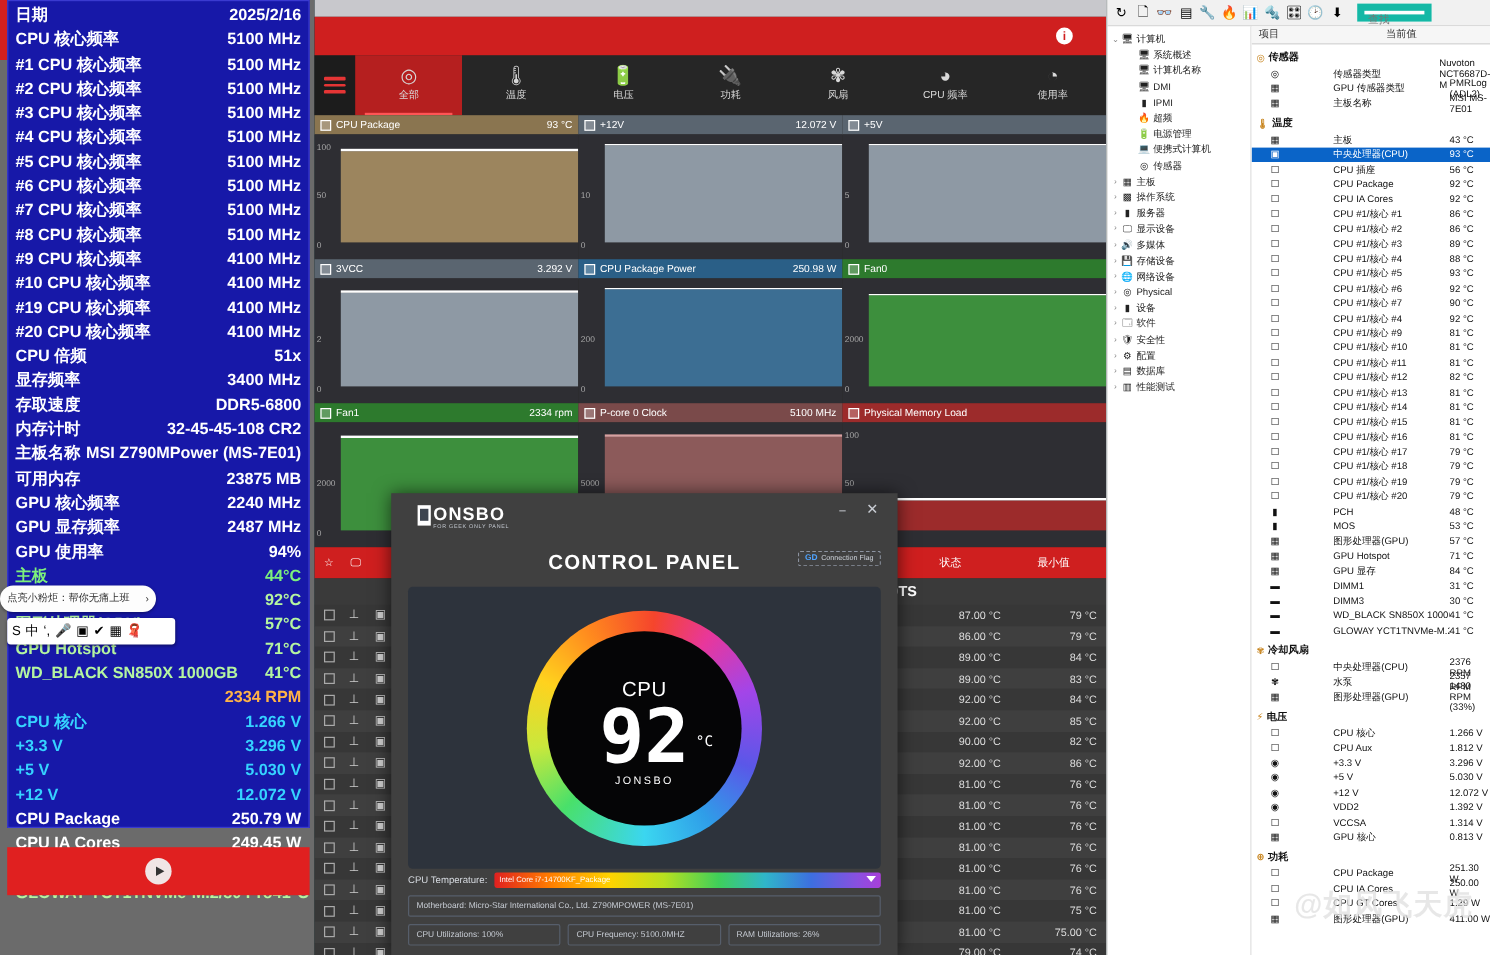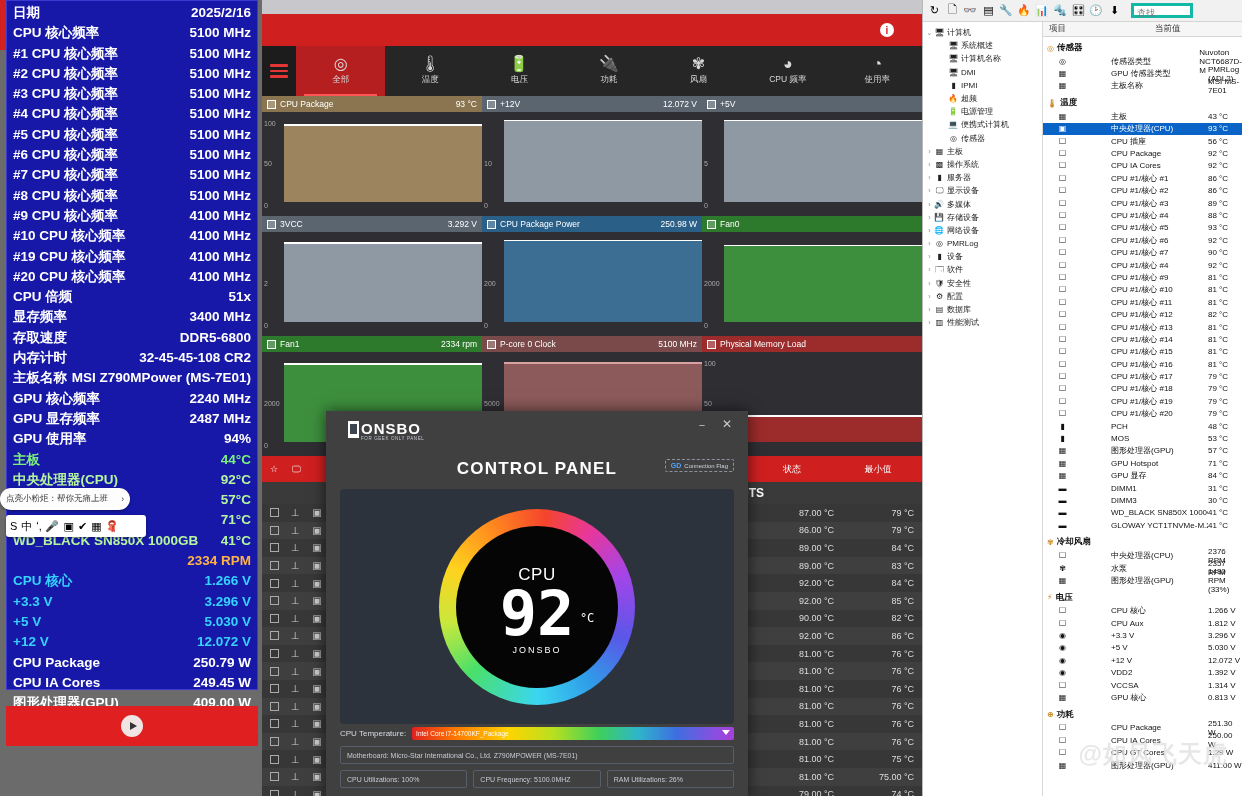--- a/index.html
+++ b/index.html
@@ -236,21 +236,21 @@
     position:absolute; left:922px; top:0; width:320px; height:796px;
     background:#f3f3f3; border-left:1px solid #b9b9b9;
   }
   #r-toolbar {
     height:22px; background:#f1f1f1; border-bottom:1px solid #d4d4d4;
     display:flex; align-items:center; gap:3px; padding:0 4px;
   }
   .tbi { width:15px;height:15px; display:flex;align-items:center;justify-content:center; font-size:11px;}
   #r-search {
     margin-left:6px; font-size:9px; color:#777; background:#fff;
-    border:3px solid #14b8a6; width:62px; height:15px; line-height:14px; padding:0 3px;
+    border:6px solid #14b8a6; width:62px; height:15px; line-height:14px; padding:0 3px;
   }
   #r-main { display:flex; height:774px; }
   #r-tree {
     width:120px; background:#fff; border-right:1px solid #d9d9d9; padding:4px 0 0 2px;
     overflow:hidden;
   }
   .tnode { display:flex; align-items:center; height:13.2px; font-size:8px; color:#222; white-space:nowrap;}
   .tnode .arrow { width:9px; text-align:center; color:#888; font-size:7px; flex:none;}
   .tnode .ti { width:11px; text-align:center; font-size:8px; flex:none;}
   .tnode .tx { padding-left:2px; }
@@ -356,20 +356,24 @@
         <span class="osd-label c-white">存取速度</span>
         <span class="osd-val c-white">DDR5-6800</span>
       </div>
       <div class="osd-row">
         <span class="osd-label c-white">内存计时</span>
         <span class="osd-val c-white">32-45-45-108 CR2</span>
       </div>
       <div class="osd-row">
         <span class="osd-label c-white">主板名称</span>
         <span class="osd-val c-white">MSI Z790MPower (MS-7E01)</span>
+      </div>
+      <div class="osd-row">
+        <span class="osd-label c-white">可用内存</span>
+        <span class="osd-val c-white">23875 MB</span>
       </div>
       <div class="osd-row">
         <span class="osd-label c-white">GPU 核心频率</span>
         <span class="osd-val c-white">2240 MHz</span>
       </div>
       <div class="osd-row">
         <span class="osd-label c-white">GPU 显存频率</span>
         <span class="osd-val c-white">2487 MHz</span>
       </div>
       <div class="osd-row">
@@ -943,21 +947,21 @@
           <span class="tx">存储设备</span>
         </div>
         <div class="tnode lv1">
           <span class="arrow">›</span>
           <span class="ti">🌐</span>
           <span class="tx">网络设备</span>
         </div>
         <div class="tnode lv1">
           <span class="arrow">›</span>
           <span class="ti">◎</span>
-          <span class="tx">PMRLog</span>
+          <span class="tx">Physical</span>
         </div>
         <div class="tnode lv1">
           <span class="arrow">›</span>
           <span class="ti">▮</span>
           <span class="tx">设备</span>
         </div>
         <div class="tnode lv1">
           <span class="arrow">›</span>
           <span class="ti">🗔</span>
           <span class="tx">软件</span>

